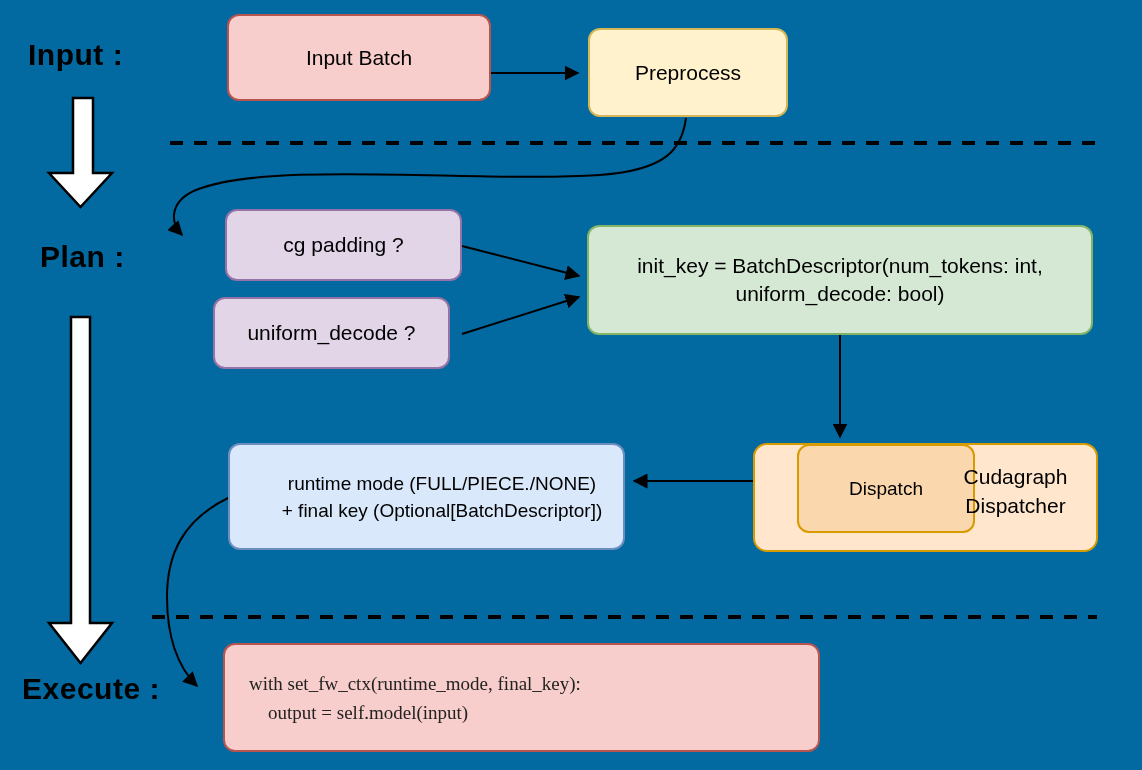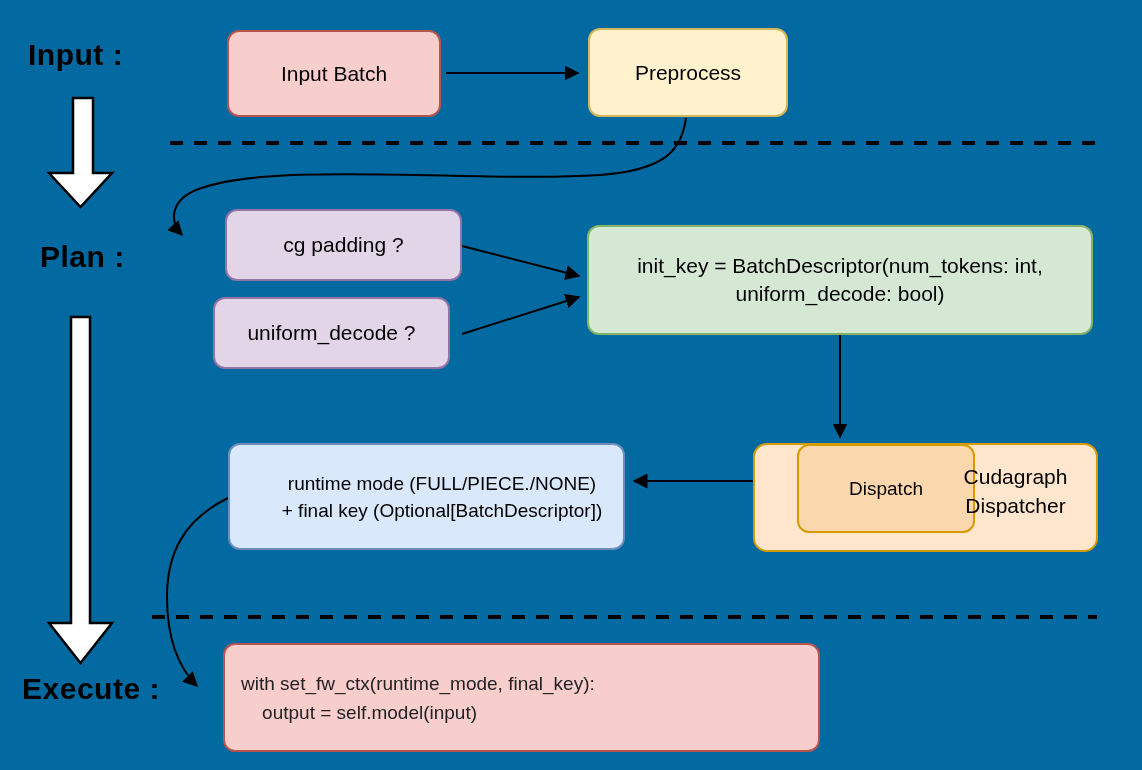--- a/index.html
+++ b/index.html
@@ -15,37 +15,37 @@
     display:flex;flex-direction:column;align-items:center;justify-content:center;
     text-align:center;font-size:21px;line-height:28px;
   }
   .box.red{background:#f8cecc;border-color:#b85450;}
   .box.yellow{background:#fff2cc;border-color:#d6b656;}
   .box.purple{background:#e1d5e7;border-color:#9673a6;}
   .box.green{background:#d5e8d4;border-color:#82b366;}
   .box.blue{background:#dae8fc;border-color:#6c8ebf;font-size:19px;line-height:27px;}
   .box.orange-outer{background:#ffe6cc;border-color:#d79b00;border-radius:14px;}
   .box.orange-inner{background:#fad7ac;border-color:#d79b00;font-size:19px;}
-  #box-input-batch{left:227px;top:30px;width:214px;height:87px;}
+  #box-input-batch{left:227px;top:14px;width:264px;height:87px;}
   #box-preprocess{left:588px;top:28px;width:200px;height:89px;}
   #box-cg-padding{left:225px;top:209px;width:237px;height:72px;}
   #box-uniform-decode{left:213px;top:297px;width:237px;height:72px;}
   #box-init-key{left:587px;top:225px;width:506px;height:110px;}
   #box-runtime{left:228px;top:443px;width:397px;height:107px;padding-left:31px;}
   #box-dispatcher{left:753px;top:443px;width:345px;height:109px;}
   #box-dispatch{left:797px;top:444px;width:178px;height:89px;}
   #dispatcher-label{
     position:absolute;left:933px;top:443px;width:165px;height:95px;
     display:flex;flex-direction:column;align-items:center;justify-content:center;
     font-size:21px;line-height:29px;text-align:center;
   }
   #box-code{
     left:223px;top:643px;width:597px;height:109px;
-    align-items:flex-start;padding-left:16px;
-    font-family:Liberation Sans, sans-serif;font-size:19px;line-height:29px;color:#222;
+    align-items:flex-start;padding-left:24px;
+    font-family:Liberation Serif, serif;font-size:19px;line-height:29px;color:#222;
     text-align:left;
   }
   .pre{white-space:pre;}
   #arrow-layer{position:absolute;left:0;top:0;width:1142px;height:770px;pointer-events:none;}
   #input-label{left:28px;top:38px;}
   #plan-label{left:40px;top:240px;}
   #execute-label{left:22px;top:672px;}
 </style>
 </head>
 <body>

